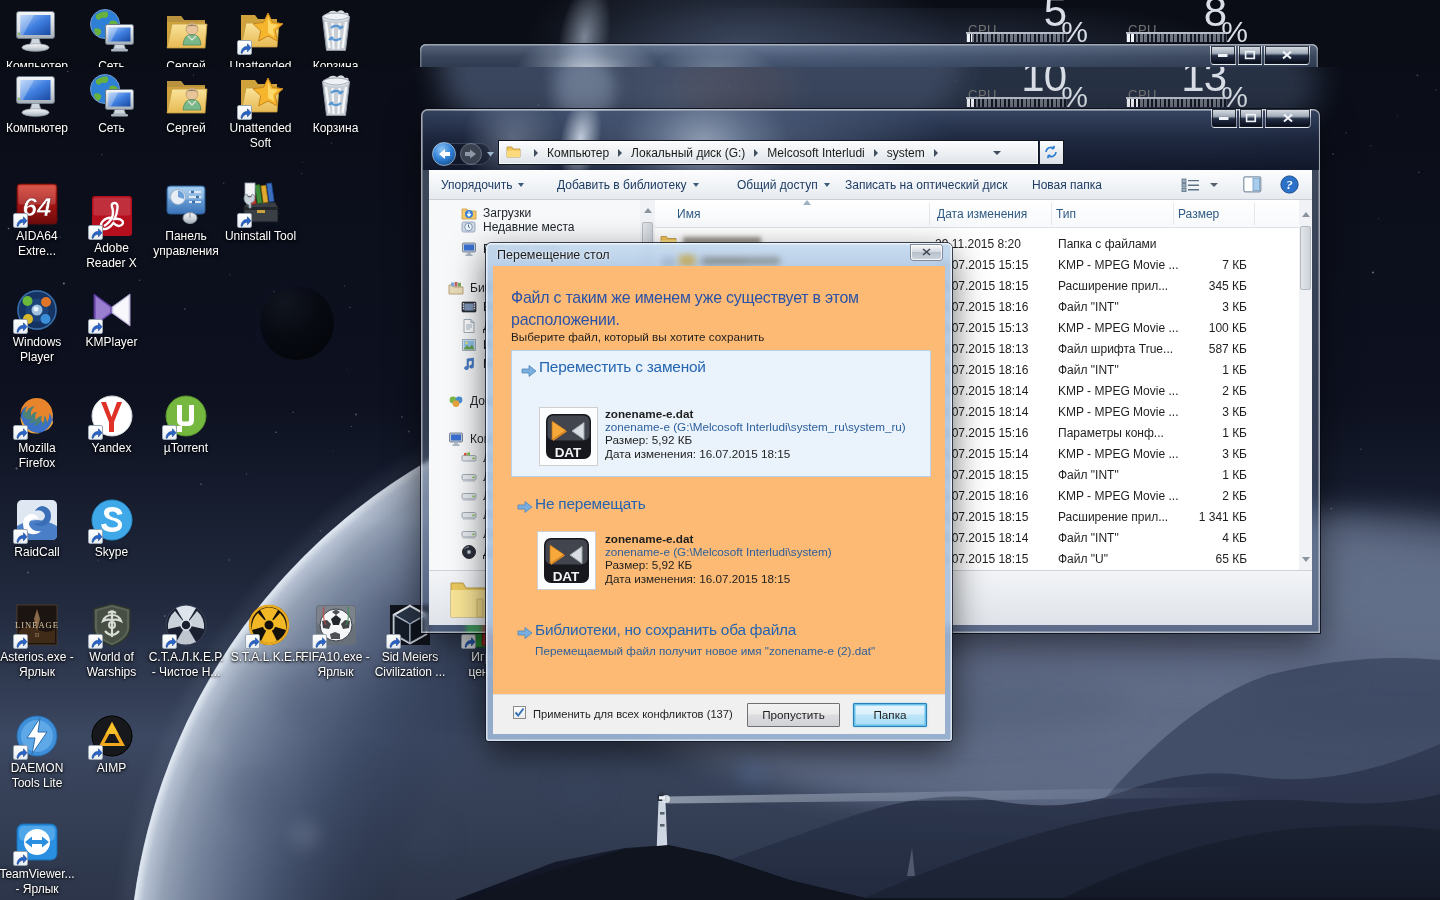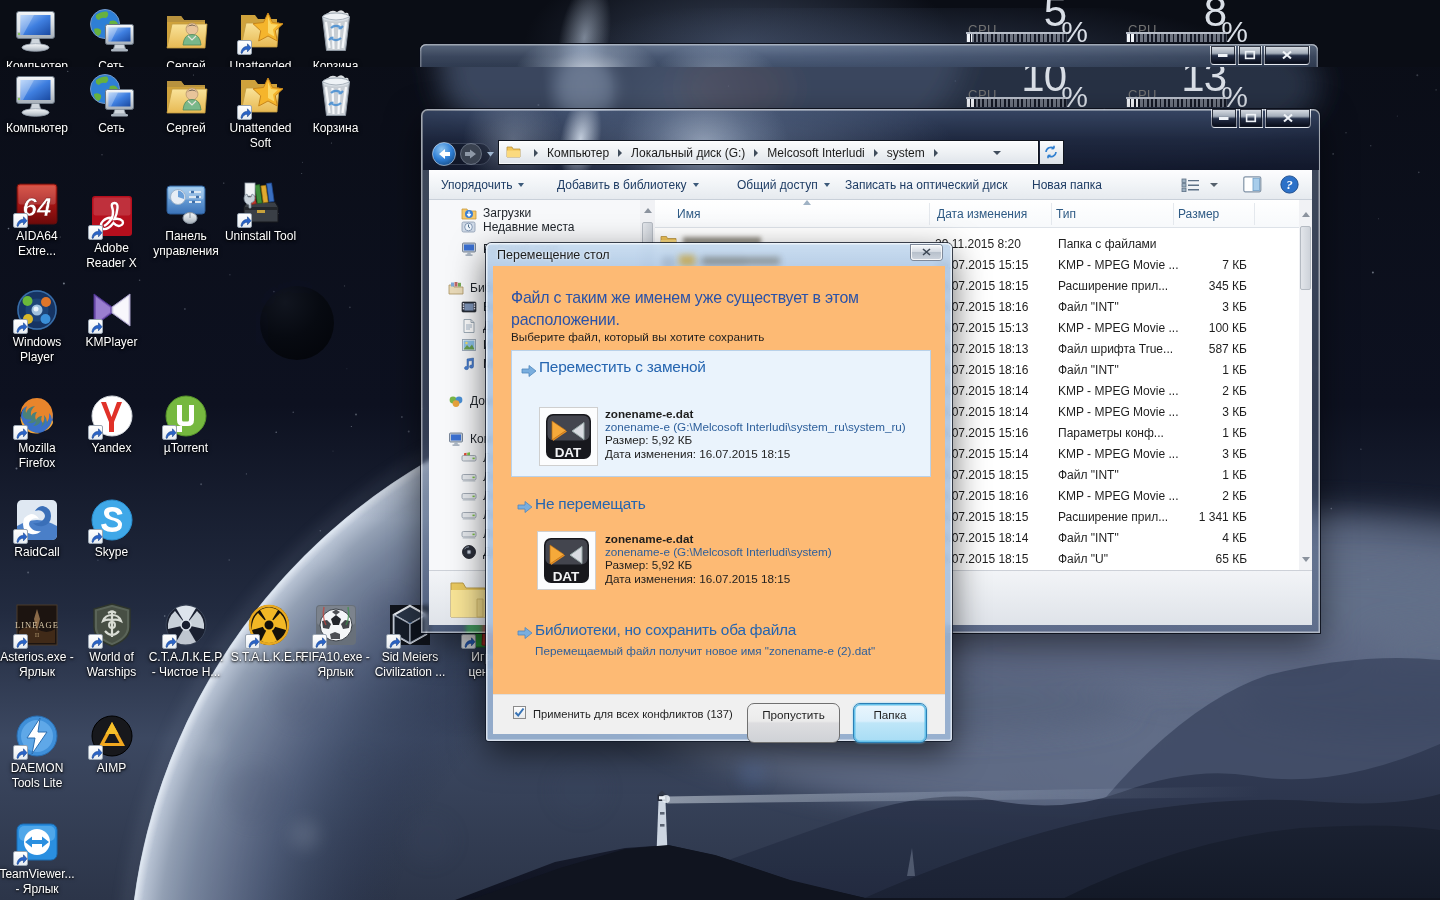--- a/index.html
+++ b/index.html
@@ -86,21 +86,21 @@
 .dbox{position:absolute;left:18px;top:84px;width:420px;height:127px;background:#eaf3fc;border:1px solid #b9d1e9}
 .dopt{position:absolute;font-size:15.4px;letter-spacing:-.2px;color:#2565b0}
 .ddesc{position:absolute;line-height:14.5px;color:#2d5f9b}
 .fic{position:absolute;width:59px;height:59px}
 .finfo{position:absolute;line-height:13.2px;color:#1e1e1e}
 .finfo .fpath{color:#2d5f9b}
 .dfoot{position:absolute;left:7px;top:451px;width:452px;height:40px;background:#f0f0f0;border-top:1px solid #dfdfdf;font-size:11.7px}
 .dcb{position:absolute;left:20px;top:11px;width:13px;height:13px;background:linear-gradient(#fefefe,#e8eaec);border:1px solid #8b8b8b}
 .dcb svg{position:absolute;left:0;top:0}
 .dcl{position:absolute;left:40px;top:12.5px;color:#1e1e1e;font-size:11.2px}
-.dbtn{position:absolute;top:8px;height:40px;line-height:22px;text-align:center;background:linear-gradient(#f2f2f2,#ebebeb 45%,#dddde0 50%,#cfd2d6);border:1px solid #707070;border-radius:7px;color:#1e1e1e}
+.dbtn{position:absolute;top:8px;height:24px;line-height:22px;text-align:center;background:linear-gradient(#f2f2f2,#ebebeb 45%,#dddde0 50%,#cfd2d6);border:1px solid #707070;border-radius:1px;color:#1e1e1e}
 .dbtn.focus{border-color:#2c7fb5;box-shadow:0 0 0 1.5px #66c2ea inset,0 0 2px #7fd0f2;background:linear-gradient(#eaf6fd,#d9effc 45%,#bee6f8 50%,#a7dcf5)}
 
 </style></head>
 <body>
 <svg id="wall" class="a" style="left:0;top:0" width="1440" height="900" viewBox="0 0 1440 900">
 <defs>
 <linearGradient id="sky" x1="0" y1="0" x2="0" y2="1">
  <stop offset="0" stop-color="#0a0d16"></stop>
         <stop offset=".45" stop-color="#0d1120"></stop>
  <stop offset=".68" stop-color="#222b40"></stop>

